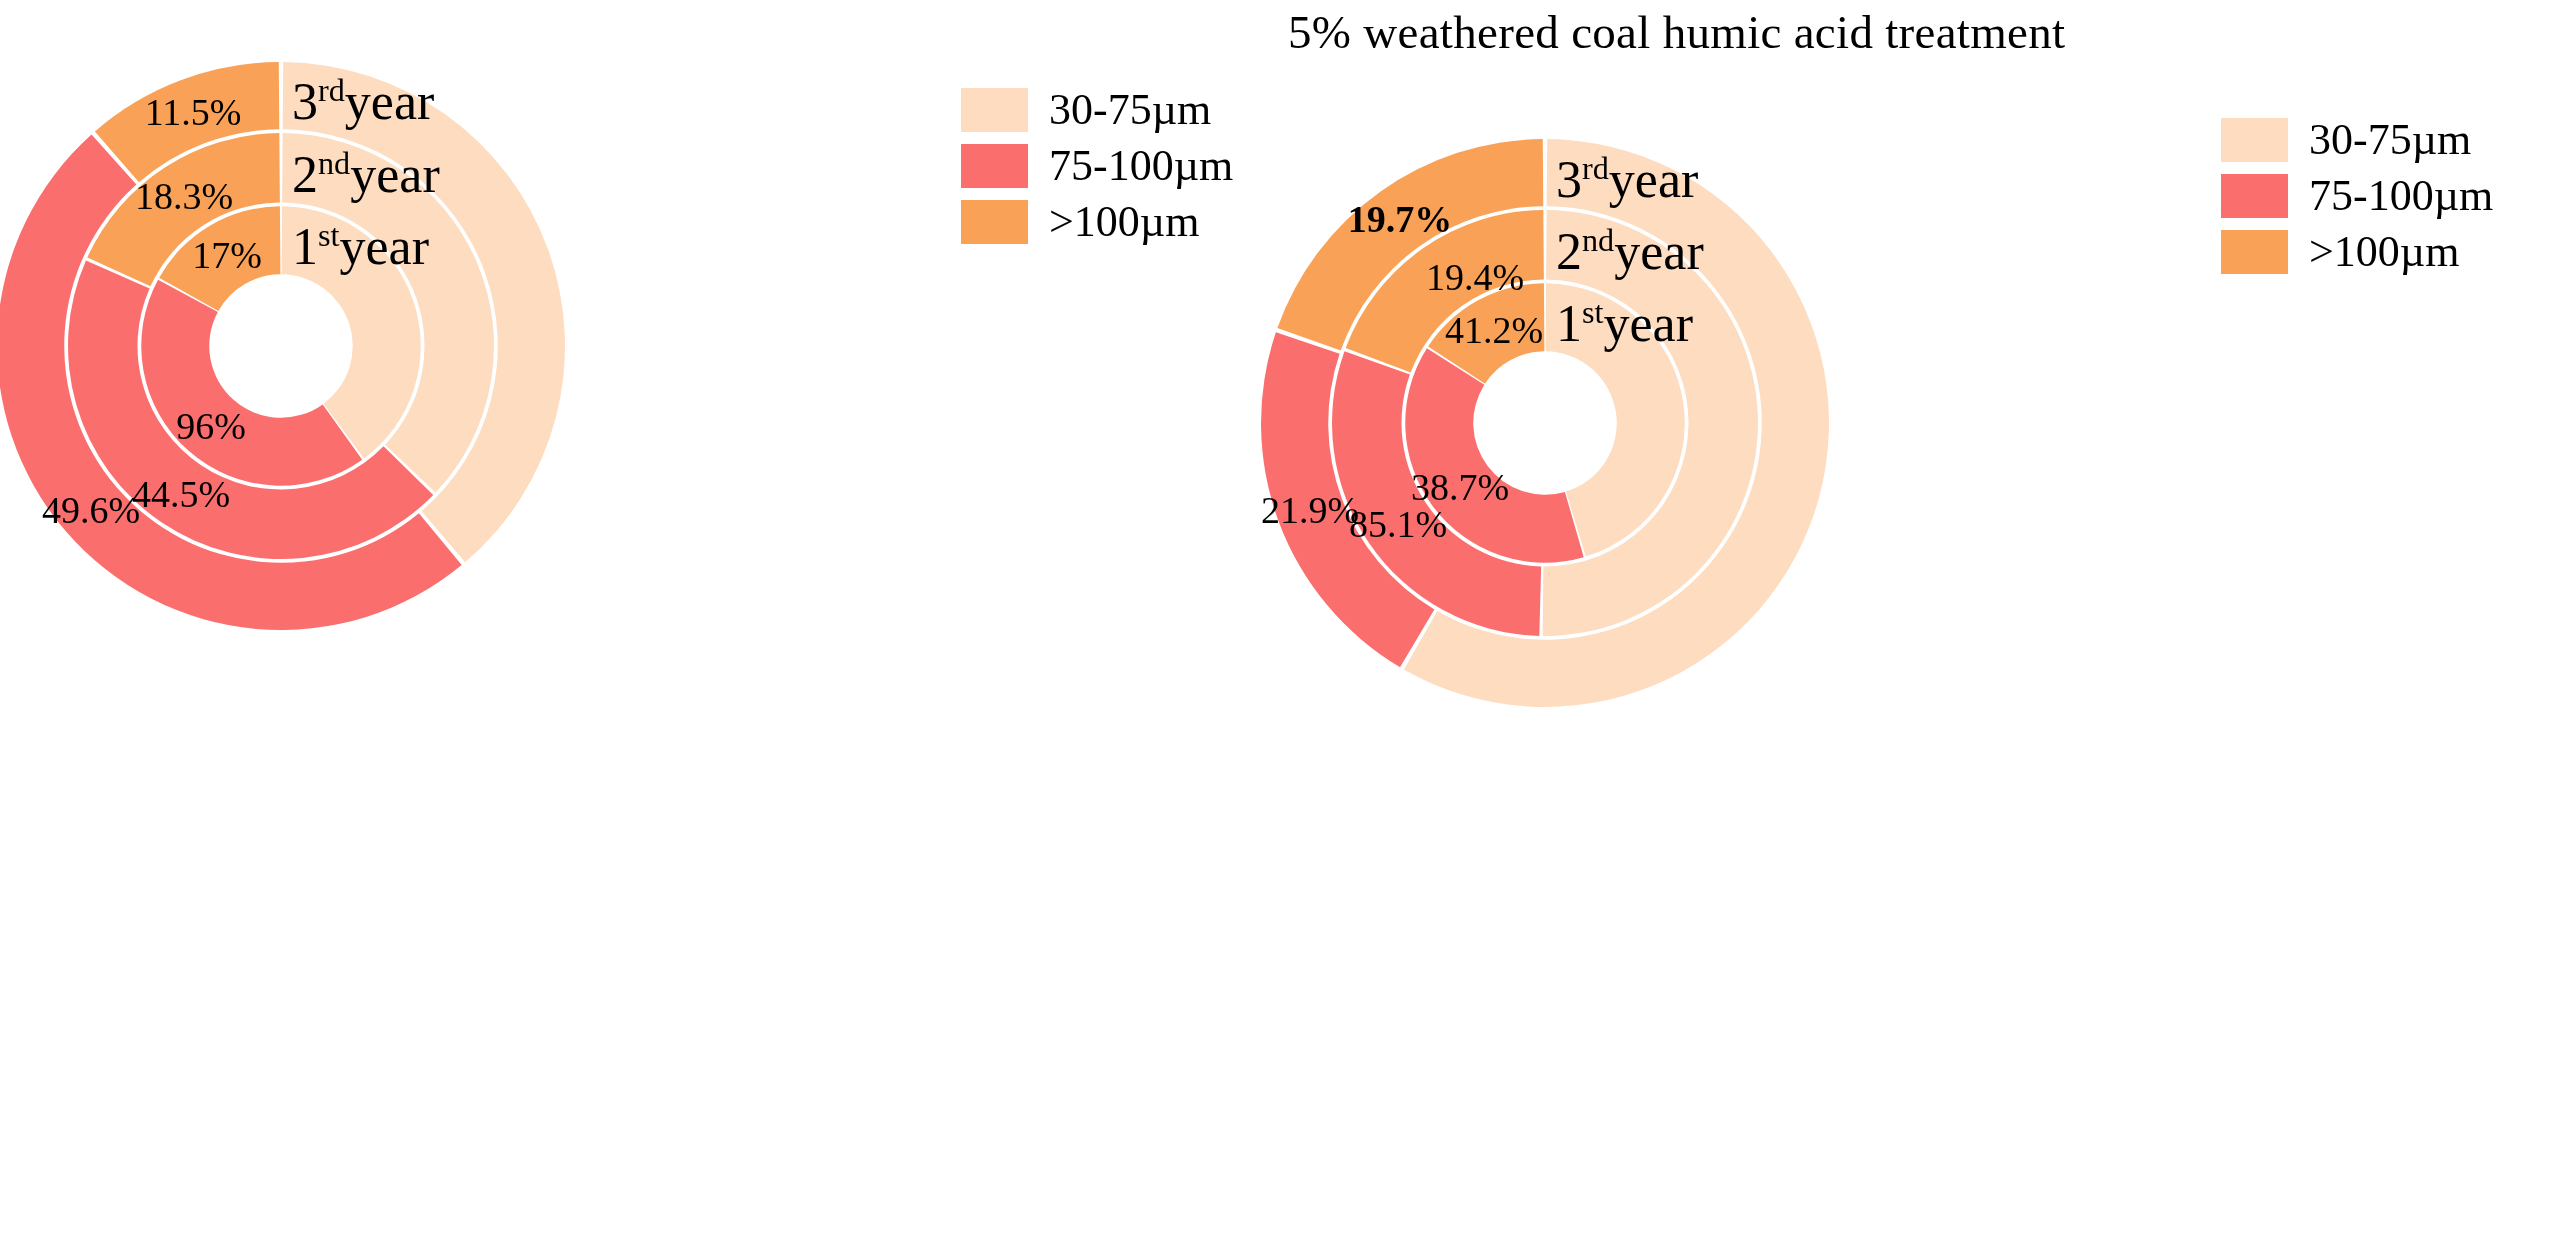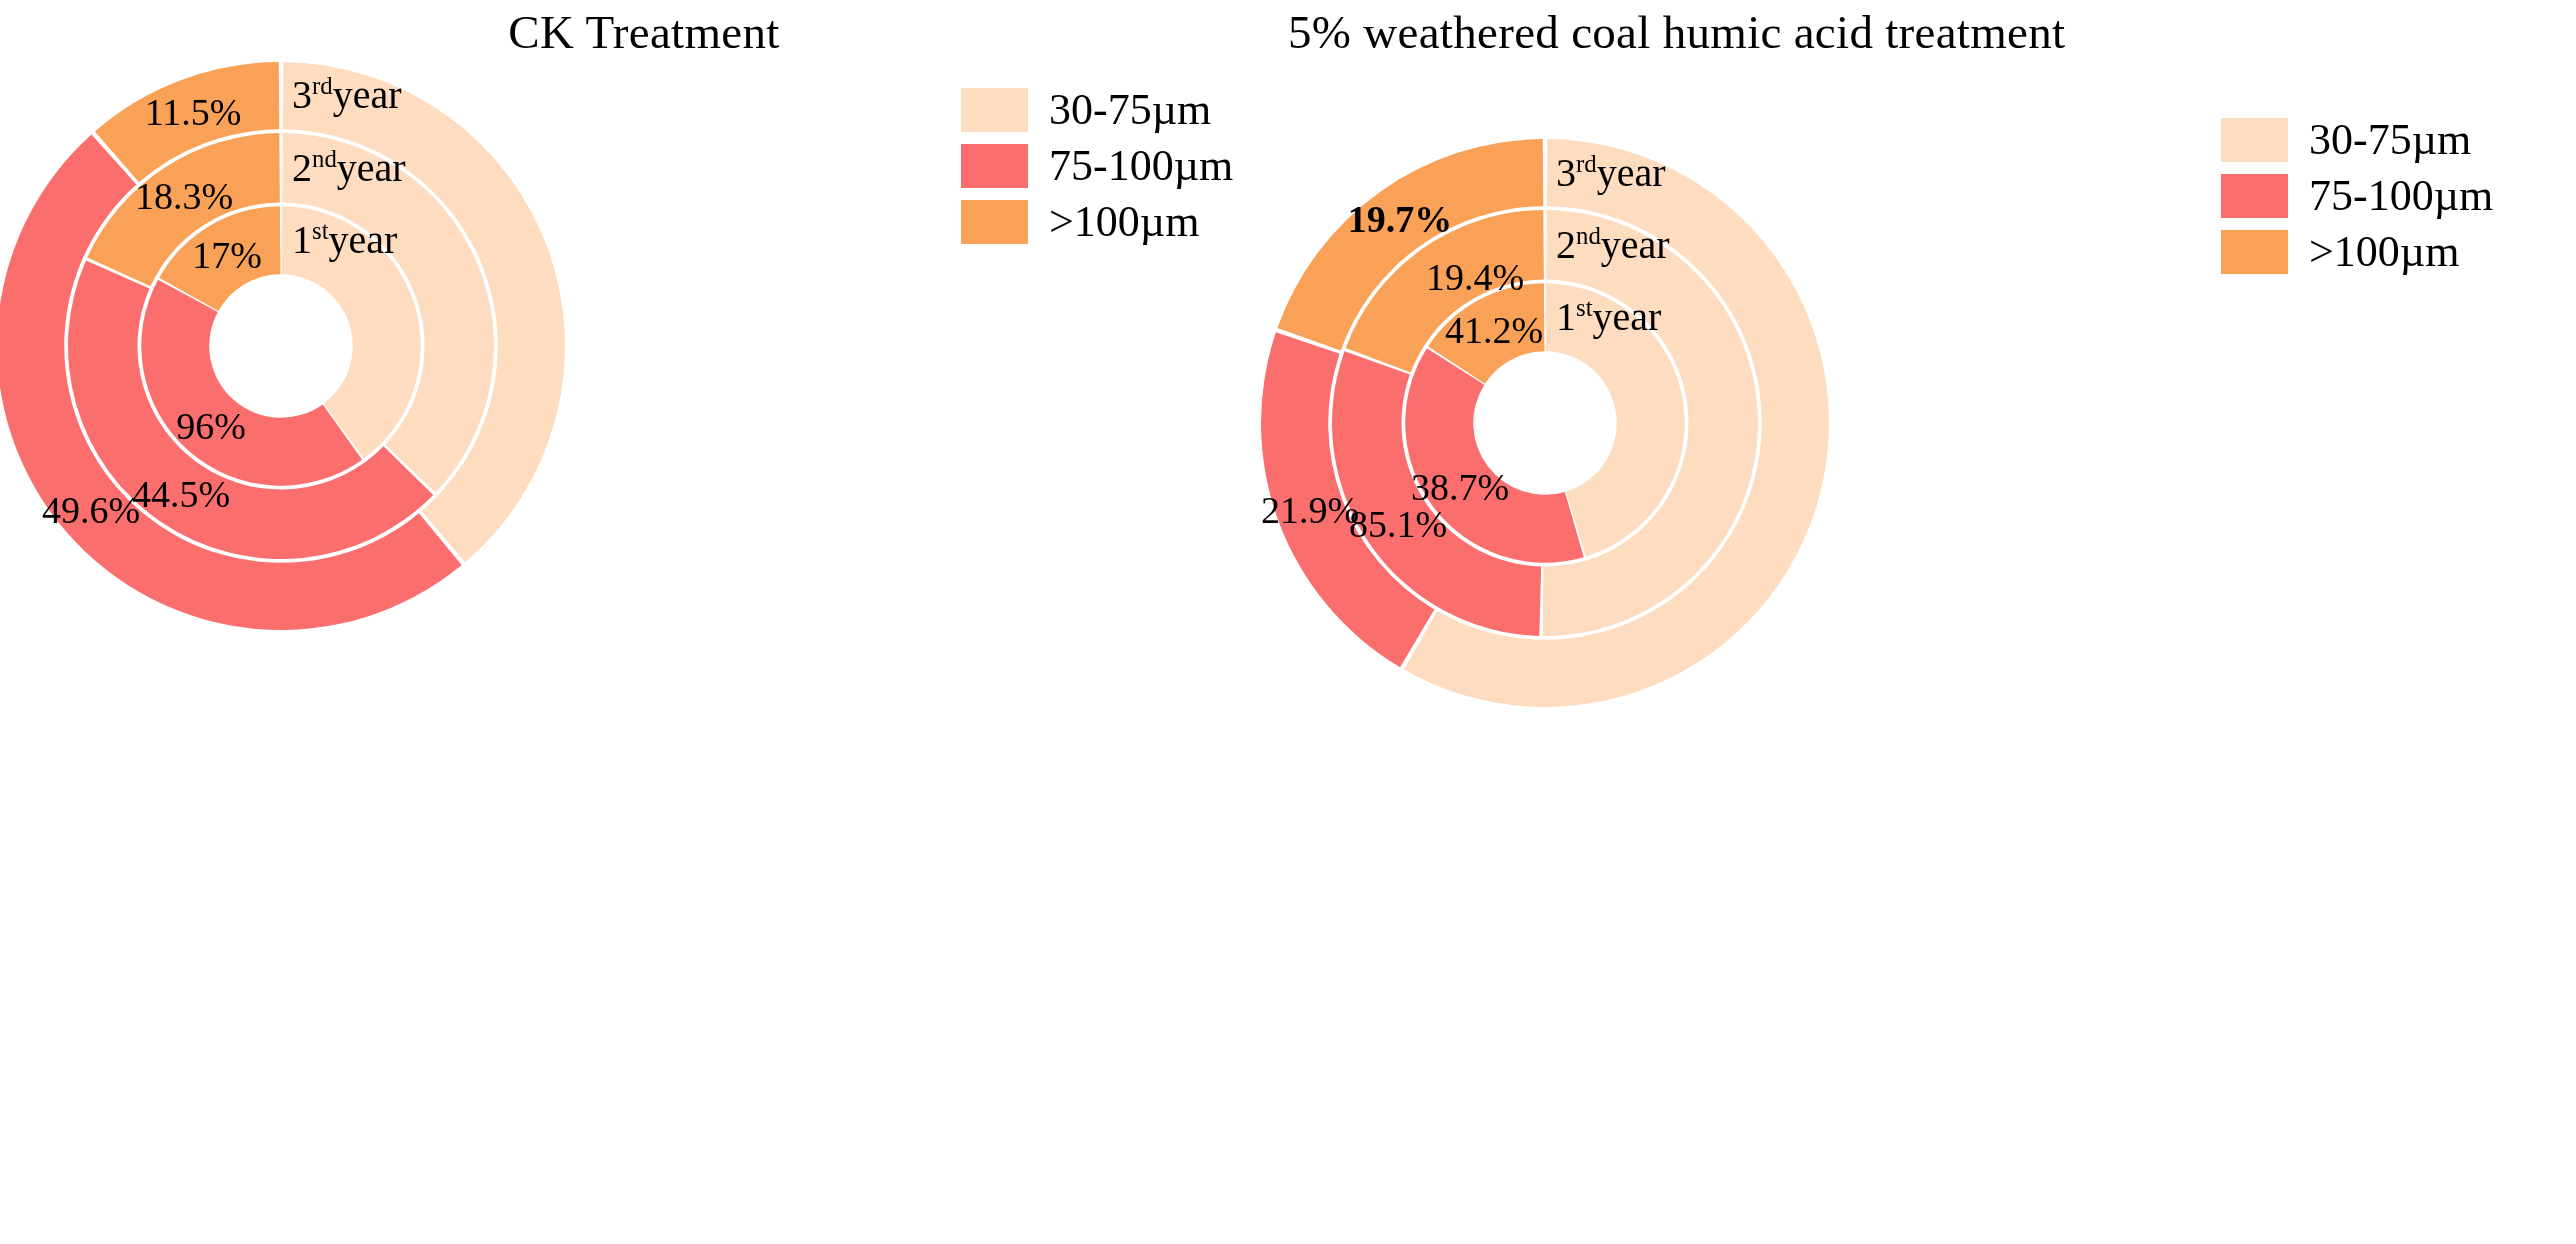--- a/index.html
+++ b/index.html
@@ -15,28 +15,27 @@
   #sun-left{left:-6px;top:59px;width:574px;height:574px;}
   #sun-right{left:1258px;top:136px;width:574px;height:574px;}
   .legend{position:absolute;}
   #legend-left{left:961px;top:82px;}
   #legend-right{left:2221px;top:112px;}
   .legend-row{display:flex;align-items:center;height:56px;}
   .swatch{width:67px;height:44px;flex:0 0 auto;}
   .legend-label{margin-left:21px;font-size:44px;white-space:nowrap;line-height:1;}
   .pct-label{position:absolute;font-size:38px;white-space:nowrap;
              transform:translate(-50%,-50%);line-height:1;}
-  .year-label{position:absolute;font-size:40px;white-space:nowrap;line-height:1;}
+  .year-label{position:absolute;font-size:52px;white-space:nowrap;line-height:1;}
   .year-label sup{font-size:.62em;vertical-align:super;}
 </style>
 </head>
 <body>
 
 <div class="panel" id="panel-left">
-  <div class="chart-title" id="title-left">CK Treatment</div>
 
   <svg class="sunburst" id="sun-left" viewBox="0 0 760 760">
     <g id="g-left">
         <path d="M 381.4529716644116 195.0057058357139 A 185 185 0 0 1 489.9123966368771 528.8094925249657
           L 436.44150097569366 456.415685350658 A 95 95 0 0 0 380.74612058442756 285.00293002374497 Z" fill="#FDDCC0"></path>
         <path d="M 487.5614390991687 530.5175631576456 A 185 185 0 0 1 217.18828981614064 292.1515678739399
           L 296.3939866623425 334.8886429622935 A 95 95 0 0 0 435.2342525103839 457.29280270257476 Z" fill="#FA6E6E"></path>
         <path d="M 218.58823869153255 289.60507032306333 A 185 185 0 0 1 378.54702833558844 195.0057058357139
           L 379.25387941557244 285.00293002374497 A 95 95 0 0 0 297.11287932808426 333.58098205778924 Z" fill="#F9A257"></path>
         <path d="M 382.2148000506166 98.00869754416931 A 282 282 0 0 1 584.6571834756547 574.0088586941642

